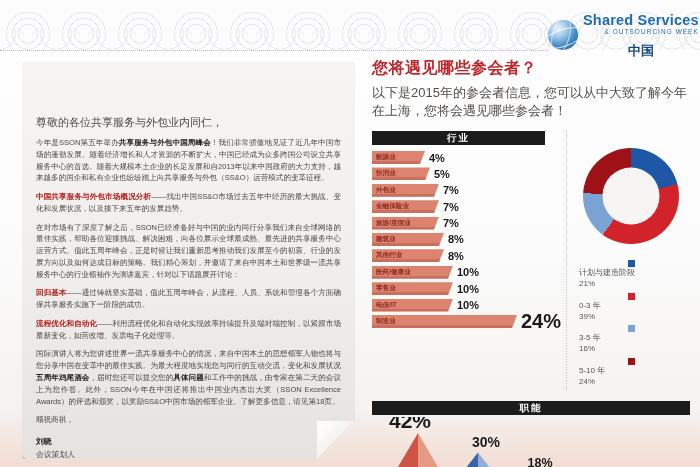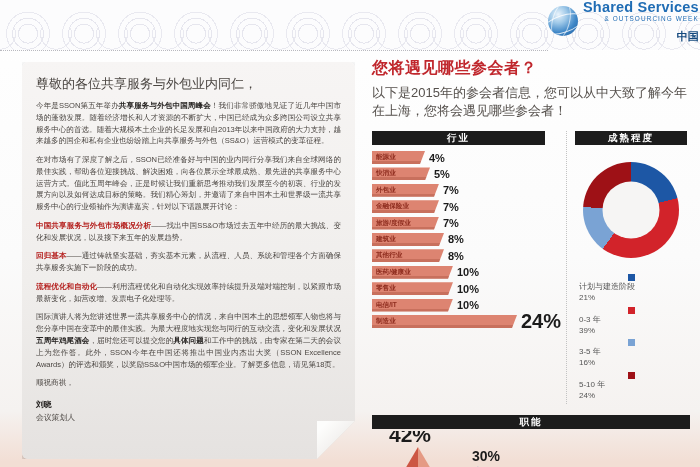--- a/index.html
+++ b/index.html
@@ -17,51 +17,51 @@
       radial-gradient(circle at 50% 60%, rgba(0,0,0,0) 9px,  #e6e6ee 9px 10px, rgba(0,0,0,0) 10px),
       radial-gradient(circle at 50% 60%, rgba(0,0,0,0) 15px, #e6e6ee 15px 16px, rgba(0,0,0,0) 16px),
       radial-gradient(circle at 50% 60%, rgba(0,0,0,0) 21px, #e9e9f0 21px 22px, rgba(0,0,0,0) 22px),
       radial-gradient(circle at 50% 10%, rgba(0,0,0,0) 15px, #e9e9f0 15px 16px, rgba(0,0,0,0) 16px);
     background-size:56px 56px,56px 56px,56px 56px,56px 56px;
     background-position:0 0,0 0,0 0,28px 28px;
   }
   .dotted-rule { position:absolute; top:50px; left:0; width:548px; border-top:1px dotted #b9b9bf; }
 
   
-  .logo { position:absolute; top:0; left:548px; width:146px; height:42px; display:flex; align-items:center; }
+  .logo { position:absolute; top:14px; left:548px; width:146px; height:42px; display:flex; align-items:center; }
   .globe { width:30px; height:30px; border-radius:50%; flex:0 0 30px;
     background:radial-gradient(circle at 34% 28%, #eaf4fc 0%, #9ec8e8 30%, #3f87c7 62%, #1b5a9e 100%);
     position:relative; overflow:hidden; }
   .globe::before { content:""; position:absolute; left:-6px; top:9px; width:40px; height:16px;
     border:1.5px solid rgba(255,255,255,.8); border-radius:50%; transform:rotate(-18deg); }
   .globe::after { content:""; position:absolute; left:4px; top:-4px; width:16px; height:36px;
     border:1.2px solid rgba(255,255,255,.6); border-radius:50%; transform:rotate(14deg); }
   .logo-text { margin-left:5px; line-height:1; text-align:right; }
   .logo-line1 { color:#1f6cb4; font-weight:bold; font-size:14.5px; letter-spacing:.2px; white-space:nowrap; }
   .logo-line2 { color:#1f6cb4; font-size:6.4px; letter-spacing:1.1px; margin-top:1px; white-space:nowrap; }
-  .logo-country { color:#14497e; font-size:11px; font-weight:bold; margin-top:9px; }
+  .logo-country { color:#14497e; font-size:13px; font-weight:bold; margin-top:9px;text-align:center; }
 
   
   .letter-card {
     position:absolute; left:22px; top:62px; width:333px; height:397px;
     background:linear-gradient(180deg,#f7f5f4 0%,#f0eeec 55%,#e5e2e0 100%);
     border-radius:6px;
     box-shadow:0 3px 9px rgba(0,0,0,.28);
     clip-path:polygon(0 0,100% 0,100% calc(100% - 38px),calc(100% - 38px) 100%,0 100%);
     padding:13px 14px 10px 14px;
   }
   .fold { position:absolute; right:0; bottom:0; width:38px; height:38px;
     background:linear-gradient(to bottom right,#fdfdfc 15%,#f2f0ee 55%,#b9b5b2 98%);
     clip-path:polygon(0 0,100% 0,0 100%);
     filter:drop-shadow(-2px -2px 2px rgba(0,0,0,.12)); }
   .letter-text { font-size:7.55px; line-height:1.56; color:#4b4642; text-align:justify; }
   .letter-text .para { margin-bottom:7px; }
   .seg-bold { font-weight:bold; color:#252220; }
   .seg-red  { font-weight:bold; color:#b5211f; }
-  .salutation { font-size:13px; color:#4b4642; margin-bottom:7px; }
+  .salutation { font-size:11px; color:#4b4642; margin-bottom:7px;margin-top:40px; }
   .sig { margin-top:10px; font-size:7.8px; line-height:1.6; color:#4b4642; }
   .sig-name { font-weight:bold; color:#252220; }
 
   
   .right-panel { position:absolute; left:372px; top:58px; width:320px; }
   .rp-title { color:#c0272d; font-size:16px; font-weight:bold; letter-spacing:.5px; }
   .rp-sub { color:#55504c; font-size:13px; margin-top:5px; }
 
   .charts-row { display:flex; margin-top:11px; }
   .industry-col { width:190px; }
@@ -110,23 +110,23 @@
     <div class="logo-line2">&amp; OUTSOURCING WEEK</div>
     <div class="logo-country">中国</div>
   </div>
 
 </div>
 
 <div class="letter-card">
   <div class="salutation">尊敬的各位共享服务与外包业内同仁，</div>
   <div class="letter-text">
       <div class="para"><span>今年是SSON第五年举办</span><span class="seg-bold">共享服务与外包中国周峰会</span><span>！我们非常骄傲地见证了近几年中国市场的蓬勃发展。随着经济增长和人才资源的不断扩大，中国已经成为众多跨国公司设立共享服务中心的首选。随着大规模本土企业的长足发展和自2013年以来中国政府的大力支持，越来越多的国企和私有企业也纷纷踏上向共享服务与外包（SS&amp;O）运营模式的变革征程。</span></div>
+      <div class="para"><span class="seg-red">中国共享服务与外包市场概况分析</span><span>——找出中国SS&amp;O市场过去五年中经历的最大挑战、变化和发展状况，以及接下来五年的发展趋势。</span></div>
       <div class="para"><span>在对市场有了深度了解之后，SSON已经准备好与中国的业内同行分享我们来自全球网络的最佳实践，帮助各位迎接挑战、解决困难，向各位展示全球最成熟、最先进的共享服务中心运营方式。值此五周年峰会，正是时候让我们重新思考推动我们发展至今的初衷、行业的发展方向以及如何达成目标的策略。我们精心筹划，并邀请了来自中国本土和世界级一流共享服务中心的行业领袖作为演讲嘉宾，针对以下话题展开讨论：</span></div>
-      <div class="para"><span class="seg-red">中国共享服务与外包市场概况分析</span><span>——找出中国SS&amp;O市场过去五年中经历的最大挑战、变化和发展状况，以及接下来五年的发展趋势。</span></div>
-      <div class="para"><span class="seg-red">回归基本</span><span>——通过铸就坚实基础，夯实基本元素，从流程、人员、系统和管理各个方面确保共享服务实施下一阶段的成功。</span></div>
+      <div class="para"><span class="seg-red">回归基本</span><span>——通过铸就坚实基础，值此五周年峰会，从流程、人员、系统和管理各个方面确保共享服务实施下一阶段的成功。</span></div>
       <div class="para"><span class="seg-red">流程优化和自动化</span><span>——利用流程优化和自动化实现效率持续提升及端对端控制，以紧跟市场最新变化，如营改增、发票电子化处理等。</span></div>
       <div class="para"><span>国际演讲人将为您讲述世界一流共享服务中心的情况，来自中国本土的思想领军人物也将与您分享中国在变革中的最佳实践。为最大程度地实现您与同行的互动交流，变化和发展状况</span><span class="seg-bold">五周年鸡尾酒会</span><span>，届时您还可以提交您的</span><span class="seg-bold">具体问题</span><span>和工作中的挑战，由专家在第二天的会议上为您作答。此外，SSON今年在中国还将推出中国业内杰出大奖（SSON Excellence Awards）的评选和颁奖，以奖励SS&amp;O中国市场的领军企业。了解更多信息，请见第18页。</span></div>
       <div class="para"><span>顺祝商祺，</span></div>
     </div>
   <div class="sig">
     <div class="sig-name">刘晓</div>
     <div class="sig-role">会议策划人</div>
 
   </div>
   <div class="fold"></div>
@@ -203,21 +203,20 @@
           <div class="bar-row">
             <div class="bar" style="width: 145px; background: rgb(221, 132, 113);">
               <span class="bar-label" style="color: rgb(142, 44, 30);">制造业</span>
             </div>
             <span class="bar-val big">24%</span>
           </div>
         </div>
     </div>
     <div class="vsep"></div>
     <div class="maturity-col">
-      <div class="chart-header">成熟程度</div>
       <div class="donut-wrap">
         <div class="donut" style="background: conic-gradient(rgb(29, 87, 165) 0deg, rgb(29, 87, 165) 75.6deg, rgb(210, 35, 42) 75.6deg, rgb(210, 35, 42) 216deg, rgb(122, 163, 212) 216deg, rgb(122, 163, 212) 273.6deg, rgb(158, 17, 22) 273.6deg, rgb(158, 17, 22) 360deg);">
           <div class="donut-hole"></div>
         </div>
       </div>
       <div class="legend">
           <div class="legend-row">
             <span class="legend-swatch" style="background: rgb(29, 87, 165);"></span>
             <span class="legend-label">计划与建造阶段</span>
             <span class="legend-dots"></span>

